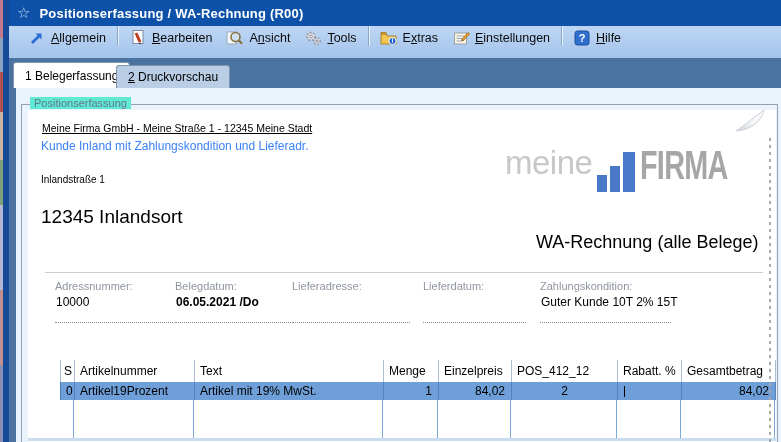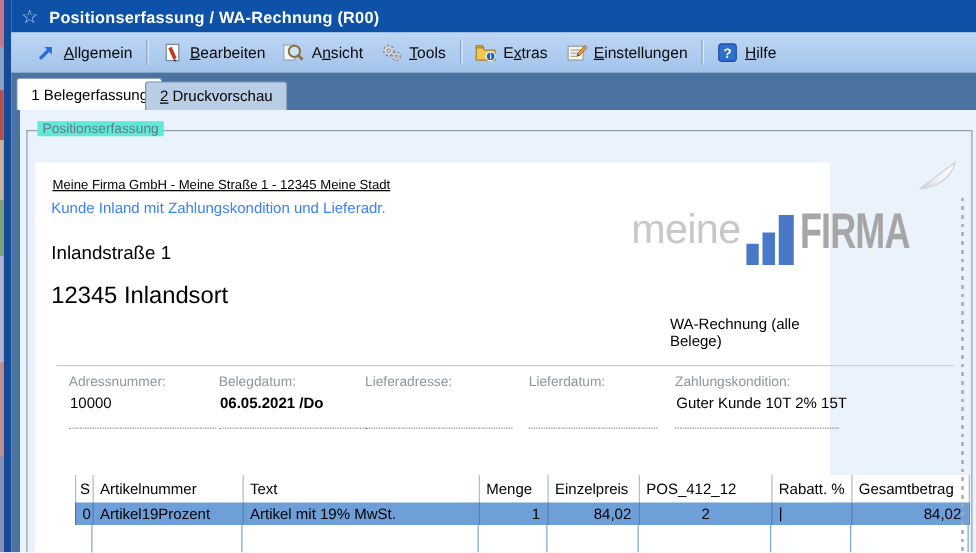--- a/index.html
+++ b/index.html
@@ -13,21 +13,21 @@
   .edge-navy { position:absolute; left:3px; top:0; width:6px; height:100%; background:#174a96; }
 
   
   .titlebar { position:absolute; left:9px; top:0; right:0; height:26px; background:#0d52a8;
               display:flex; align-items:center; padding-left:8px; color:#fff; }
   .title-star { font-size:15px; color:#c3d6f2; margin-right:9px; }
   .title-text { font-size:13px; font-weight:bold; letter-spacing:.2px; }
 
   
   .toolbar { position:absolute; left:9px; top:26px; right:0; height:32px;
-             background:linear-gradient(#bed6f4,#a3c4eb); display:flex; align-items:center;
+             background:linear-gradient(#bed6f4,#a3c4eb); display:flex; align-items:flex-start;
              padding-left:12px; }
   .tb-item { display:flex; align-items:center; gap:5px; font-size:12.5px; color:#0a0a0a;
              padding:3px 7px; white-space:nowrap; }
   .tb-sep { width:1px; height:20px; background:#8aa6c9; box-shadow:1px 0 0 rgba(255,255,255,.7); margin:0 4px; }
   .key { text-decoration:underline; }
   .tb-icon { display:inline-flex; width:18px; height:17px; align-items:center; justify-content:center; }
 
   
   .tabstrip { position:absolute; left:9px; top:58px; right:0; height:30px; background:#4a73a1; }
   .left-band { position:absolute; left:9px; top:88px; width:7px; bottom:0; background:#4a73a1; }
@@ -36,34 +36,34 @@
   .tab.active { left:4px; height:25px; background:#fff; }
   .tab.inactive { left:107px; height:22px; background:#b9cde5; }
 
   
   .panel { position:absolute; left:16px; top:88px; right:0; bottom:0; background:#eaf2fb; }
   .groupbox { position:absolute; left:5px; top:16px; right:3px; bottom:-2px; border:1px solid #92a1b2; }
   .groupbox-label { position:absolute; left:8px; top:-8px; background:#5eead4; padding:0 4px;
                     font-size:11px; color:#66778a; }
 
   
-  .doc { position:absolute; left:12px; top:22px; width:636px; bottom:0; background:#fff;margin-top:20px; }
+  .doc { position:absolute; left:12px; top:22px; width:748px; bottom:0; background:#fff; }
   .doc > div { position:absolute; }
   .sender { left:14px; top:12px; font-size:10.5px; text-decoration:underline; color:#000; }
   .addr1 { left:13px; top:29px; font-size:12px; color:#3b82f6; }
-  .addr2 { left:13px; top:64px; font-size:15px; color:#000; }
+  .addr2 { left:13px; top:64px; font-size:10px; color:#000; }
   .addr3 { left:13px; top:96px; font-size:19px; color:#000; }
 
   .logo { left:477px; top:40px; display:flex; }
   .logo-meine { font-size:33px; color:#c8c8c8; line-height:.8; letter-spacing:-.5px; }
   .logo-bars { margin:0 0 0 5px; }
   .logo-firma { font-size:40px; font-weight:bold; color:#a6a6a6; line-height:.76; letter-spacing:-1px;
                 transform:scaleX(.72); transform-origin:left bottom; margin-left:1px; }
 
-  .doctype { left:508px; top:122px; font-size:12px; color:#000; }
+  .doctype { left:508px; top:122px; font-size:18px; color:#000; }
   .sep { left:17px; top:162px; width:718px; height:1px; background:#cfcfcf; }
 
   
   .field { top:166px; height:52px; }
   .flabel { font-size:11px; color:#8f96a0; white-space:nowrap; }
   .fvalue { position:absolute; top:19px; left:1px; font-size:12px; color:#000; white-space:nowrap; }
   .fdots { position:absolute; top:46px; left:0; width:100%; border-bottom:1px dotted #8b8b8b; }
   .f0{left:27px;width:118px} .f1{left:147px;width:118px} .f2{left:264px;width:118px}
   .f3{left:395px;width:103px} .f4{left:512px;width:131px} .f5{left:647px;width:92px}
   .f1 .fvalue { font-weight:bold; }

